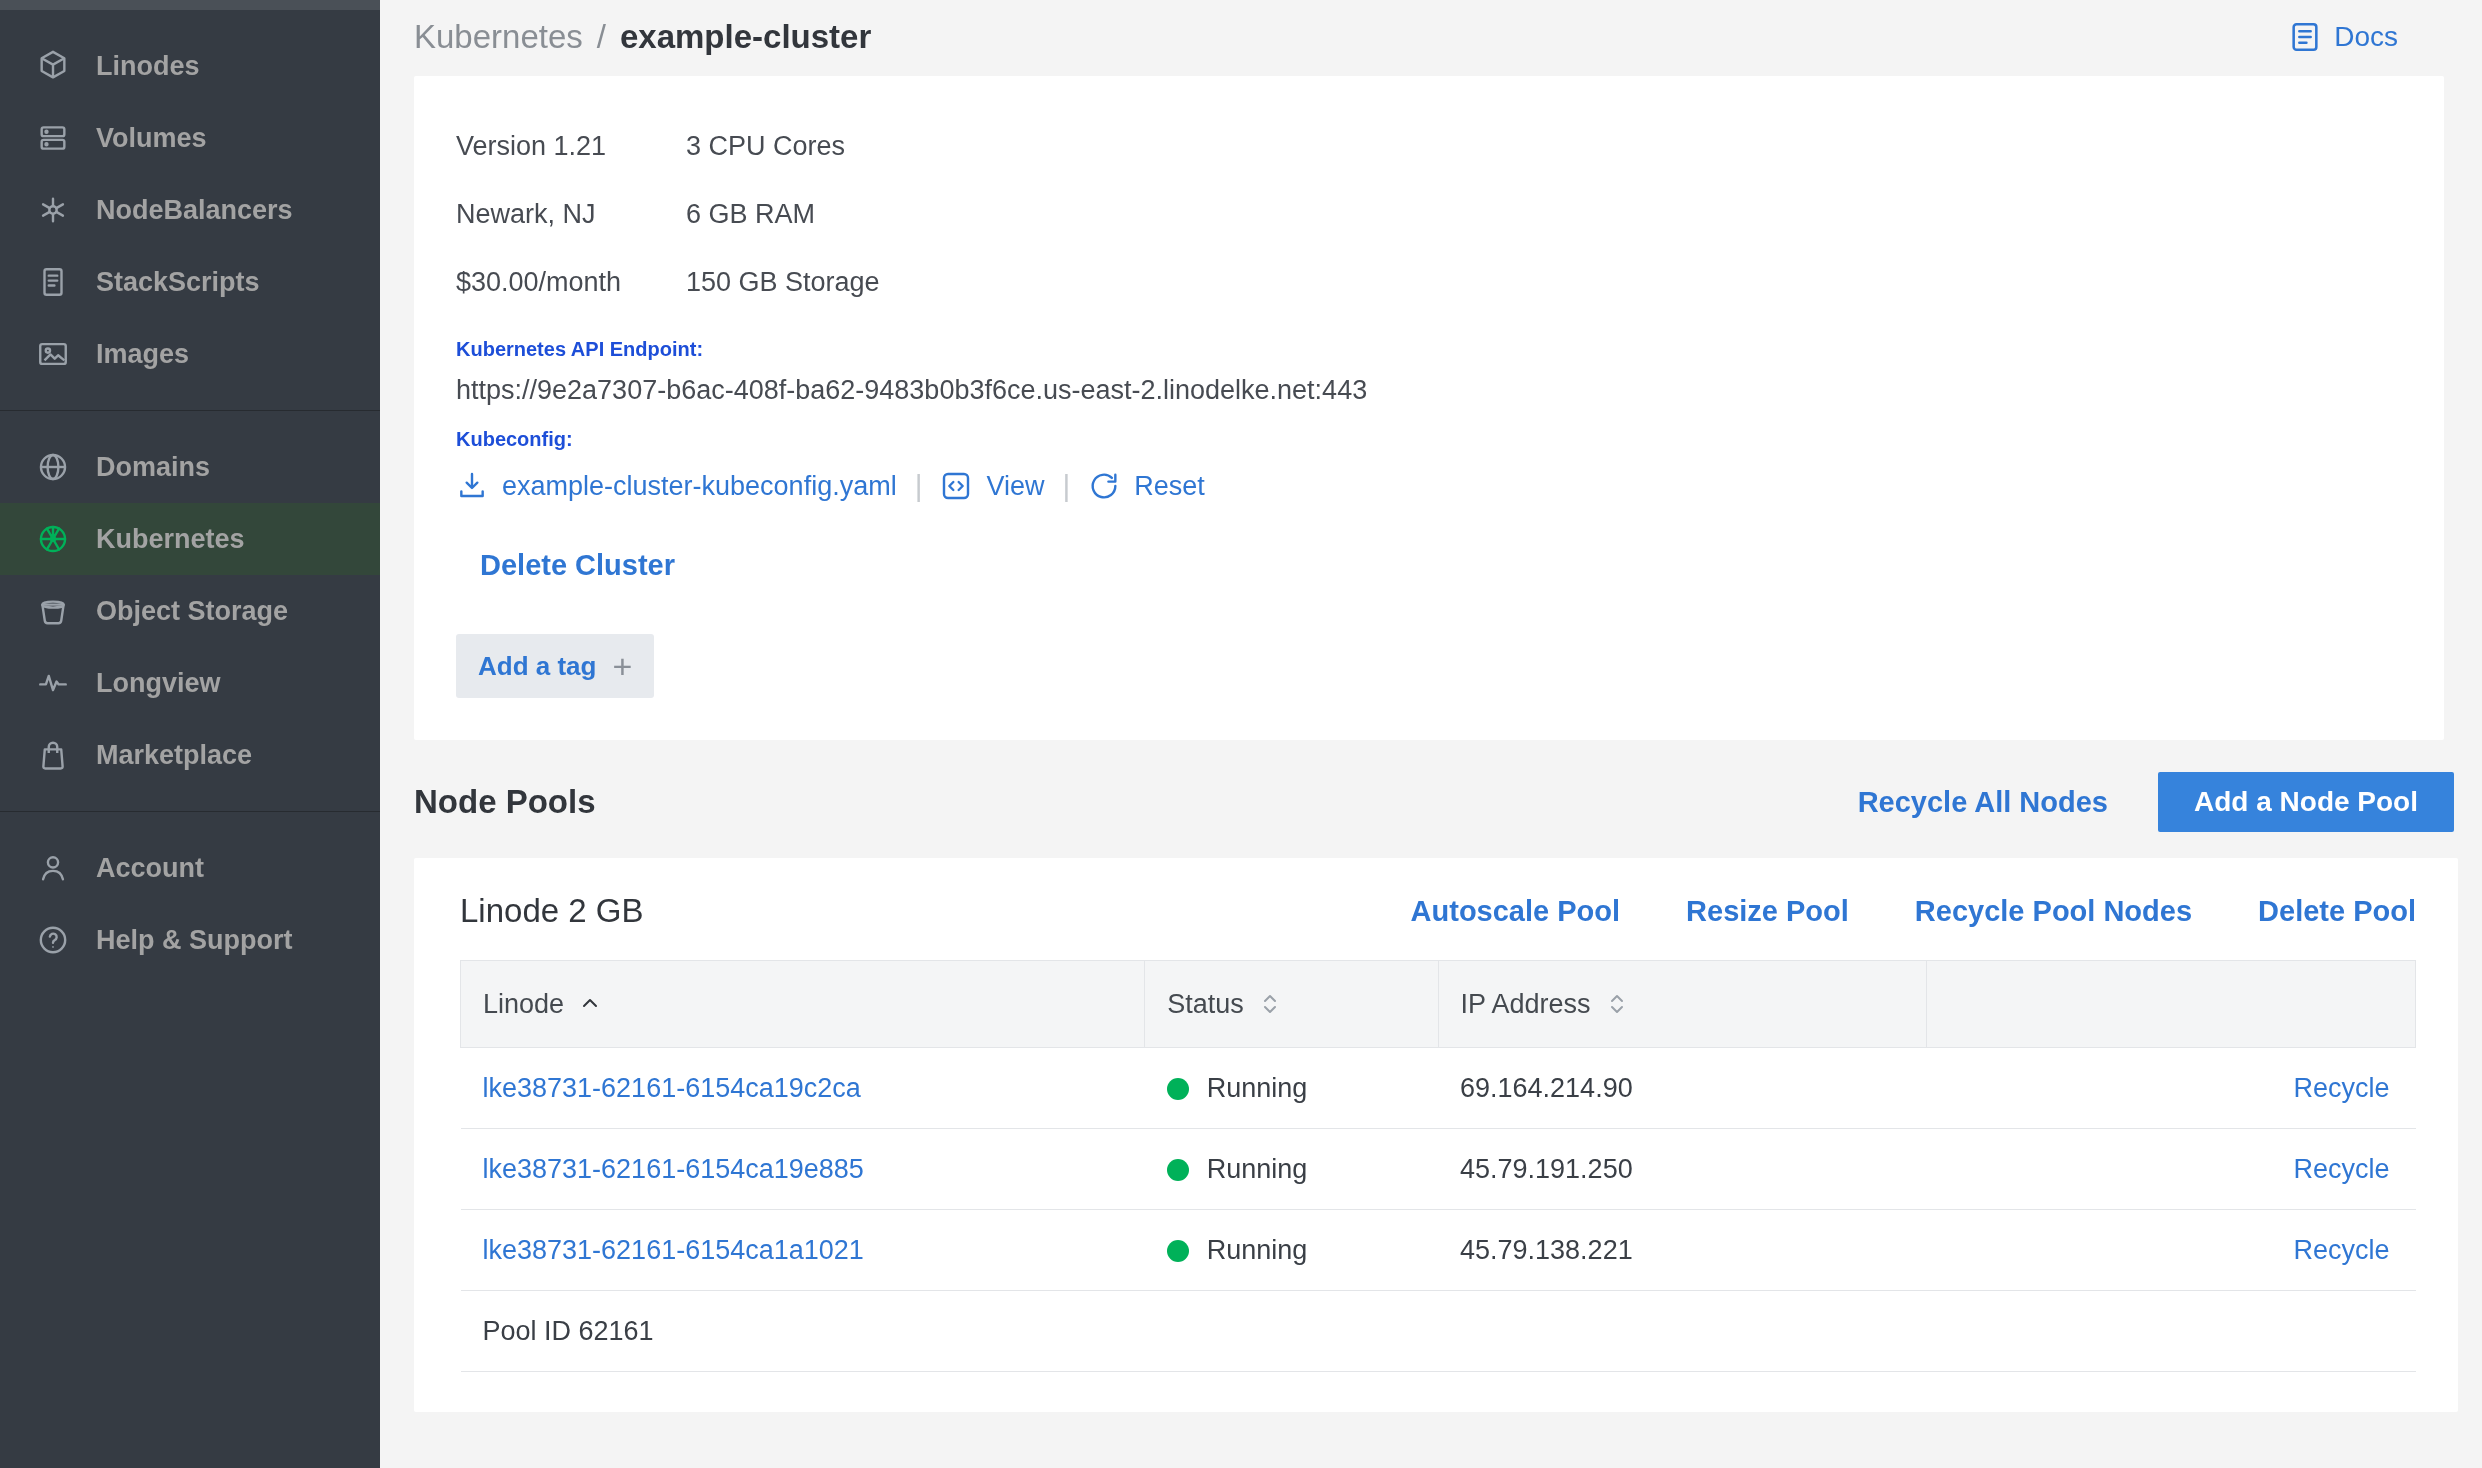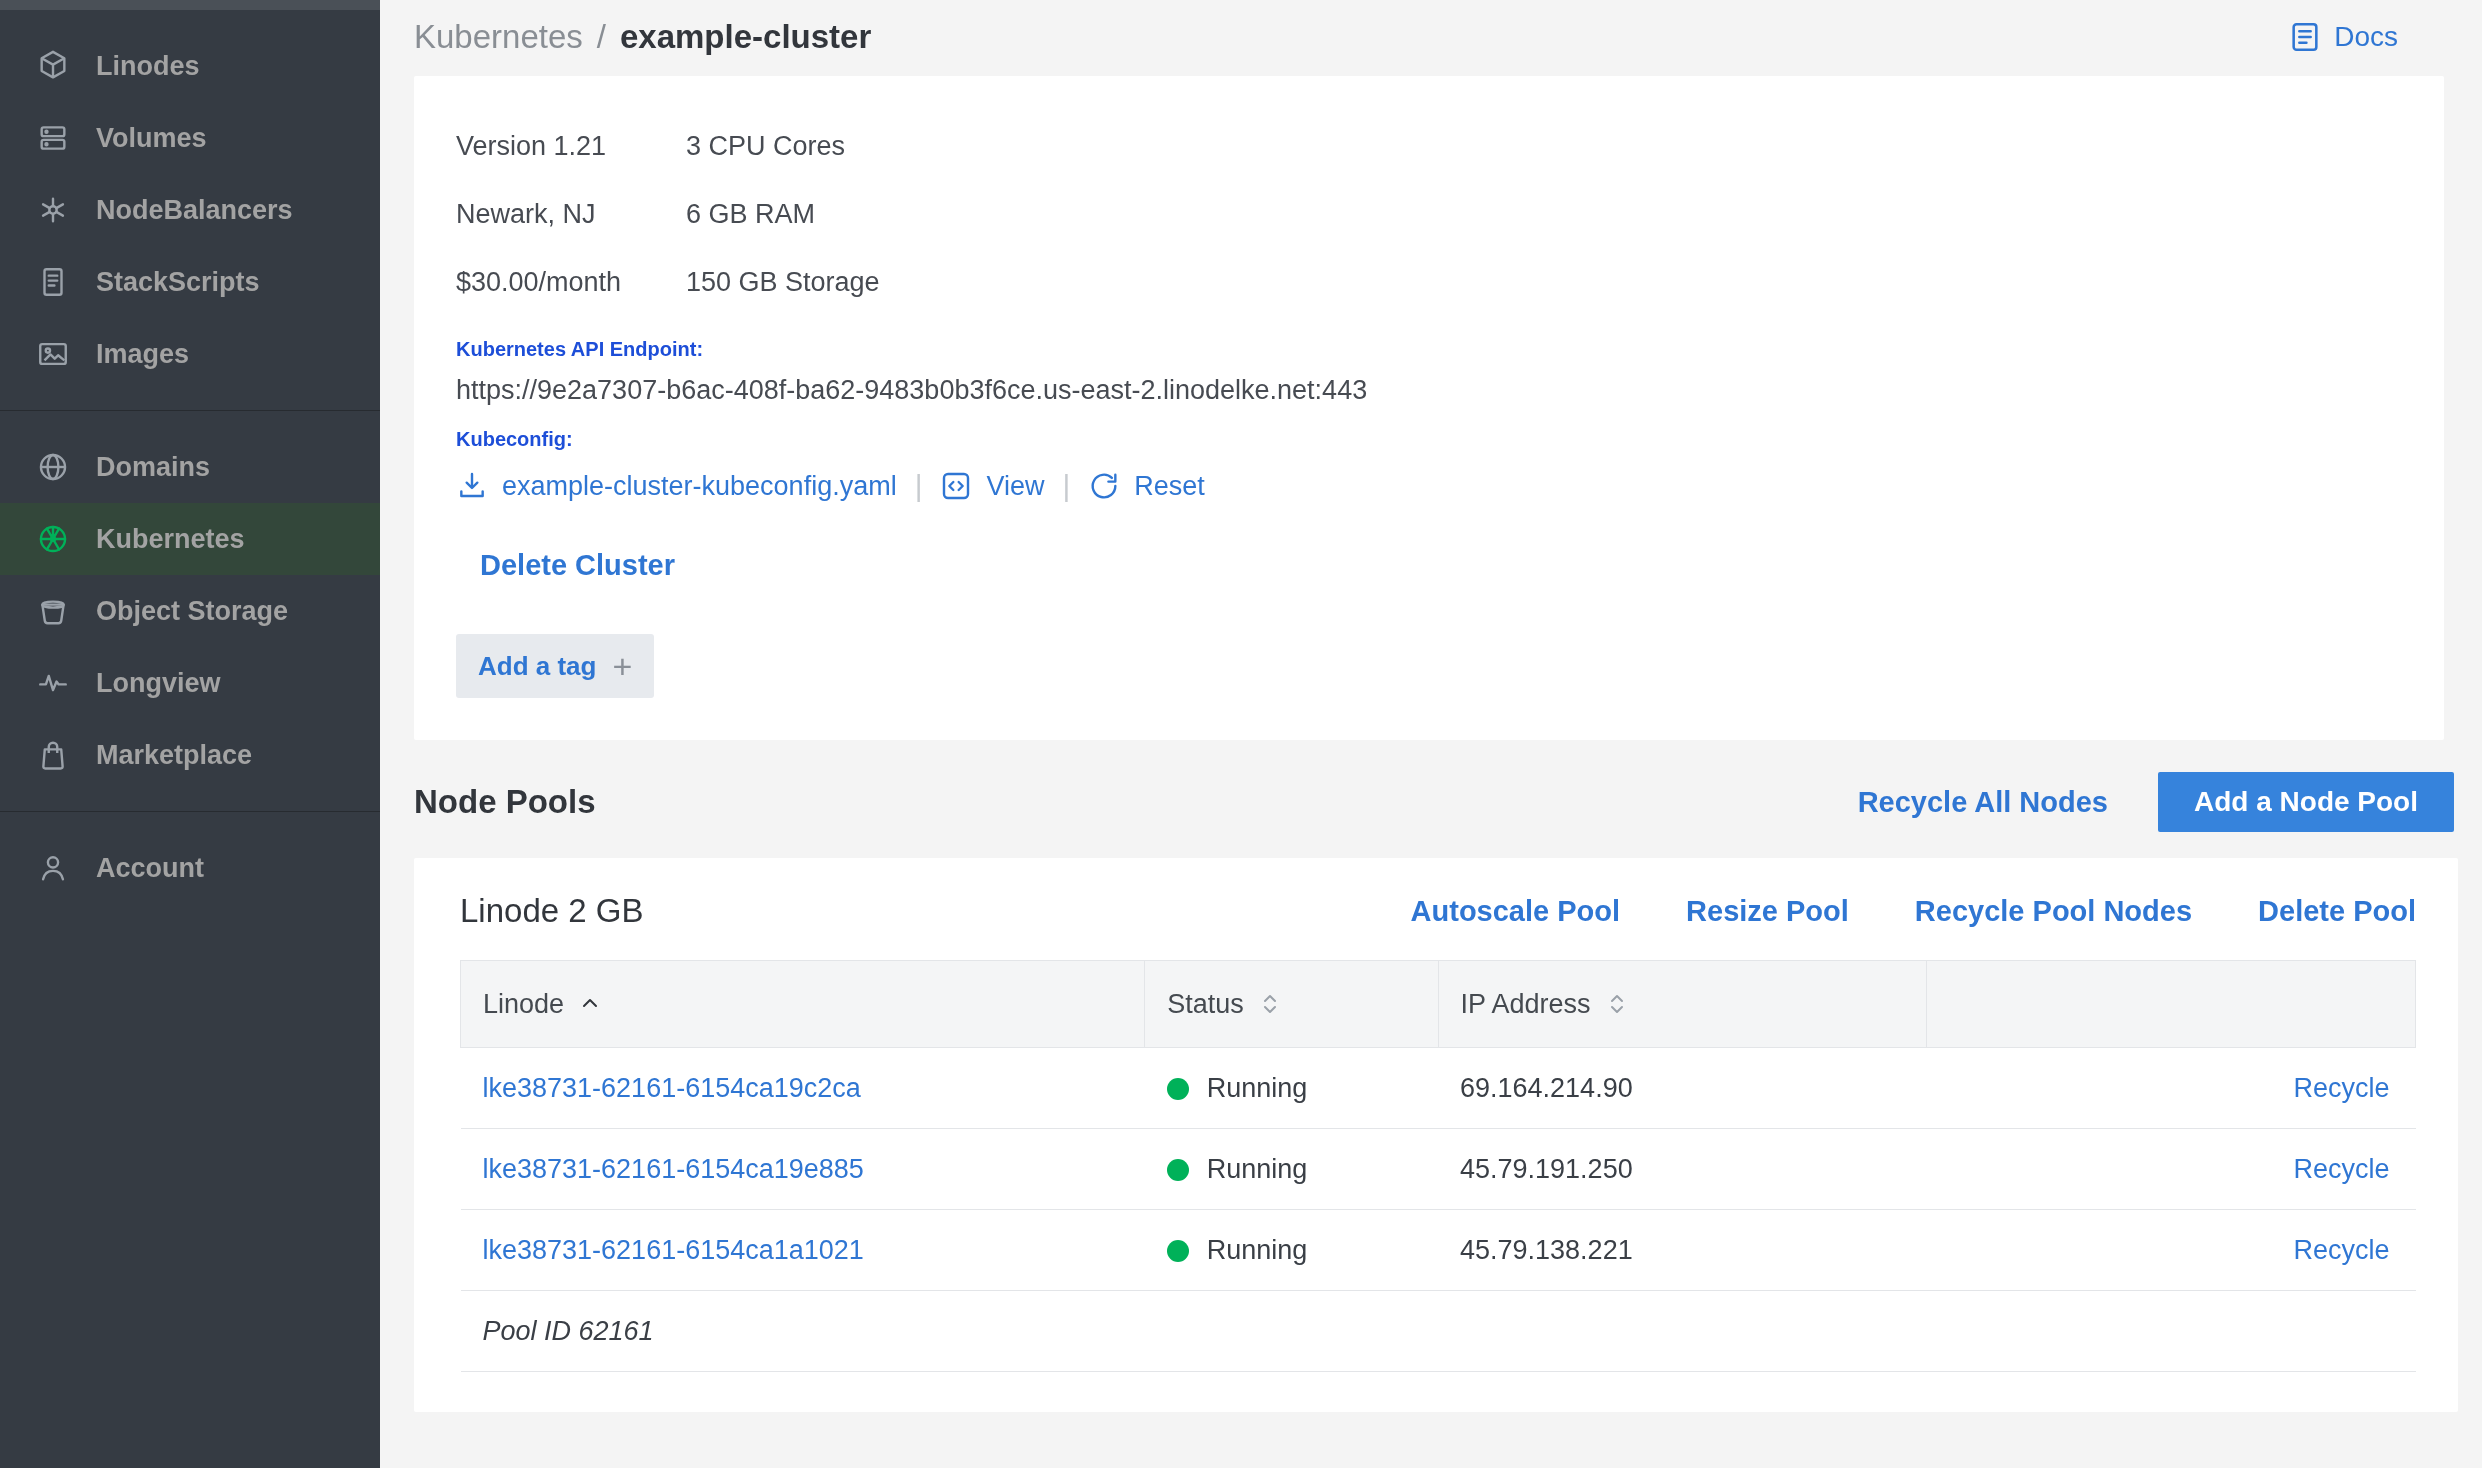--- a/index.html
+++ b/index.html
@@ -75,21 +75,21 @@
   .pool-table th {
     background:#f4f5f6; border:1px solid #e3e5e8;
     height:87px; text-align:left; font-weight:400; color:#454a50;
     padding-left:22px;
   }
   .pool-table th .th-inner { display:flex; align-items:center; gap:14px; cursor:pointer; }
   .pool-table td { height:81px; border-bottom:1px solid #e3e5e8; padding-left:22px; color:#3a3f46; }
   .pool-table td.cell-linode a, .link-blue { color:#2f76d3; text-decoration:none; cursor:pointer; }
   .pool-table td.cell-action { text-align:right; padding-right:26px; }
   .dot { width:22px; height:22px; border-radius:50%; background:#00b159; display:inline-block; margin-right:18px; vertical-align:-3px; }
-  .pool-table td.cell-footer { color:#3a3f46;font-style:italic; }
+  .pool-table td.cell-footer { color:#3a3f46; }
   .sort-svg { width:24px; height:28px; }
 </style>
 </head>
 <body>
 
 <nav class="sidebar">
   <div class="sidebar-topstrip"></div>
 
   <div class="nav-item">
     <svg viewBox="0 0 24 24" fill="none" stroke="#9aa1a9" stroke-width="1.7" stroke-linejoin="round">
@@ -170,20 +170,28 @@
   </div>
 
   <div class="nav-divider"></div>
 
   <div class="nav-item">
     <svg viewBox="0 0 24 24" fill="none" stroke="#9aa1a9" stroke-width="1.7" stroke-linecap="round">
         <circle cx="12" cy="8" r="3.6"></circle>
         <path d="M5 20c.8-4 3.4-6 7-6s6.2 2 7 6"></path>
       </svg>
     <span>Account</span>
+  </div>
+  <div class="nav-item">
+    <svg viewBox="0 0 24 24" fill="none" stroke="#9aa1a9" stroke-width="1.7" stroke-linecap="round">
+        <circle cx="12" cy="12" r="8.6"></circle>
+        <path d="M9.8 9.6a2.4 2.4 0 1 1 3.4 2.5c-.8.4-1.2 1-1.2 1.9"></path>
+        <circle cx="12" cy="16.9" r="0.6" fill="#9aa1a9" stroke="none"></circle>
+      </svg>
+    <span>Help &amp; Support</span>
   </div>
 </nav>
 
 <main class="main">
 
   <div class="topbar">
     <div class="breadcrumb">
       <span>Kubernetes</span>
       <span>/</span>
       <span class="current">example-cluster</span>

